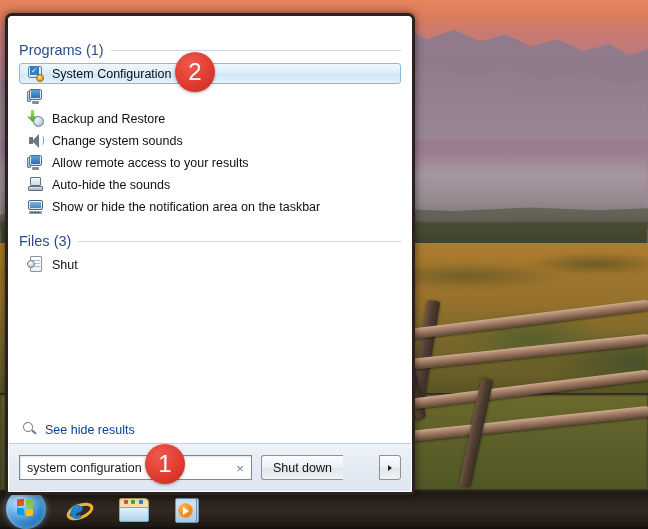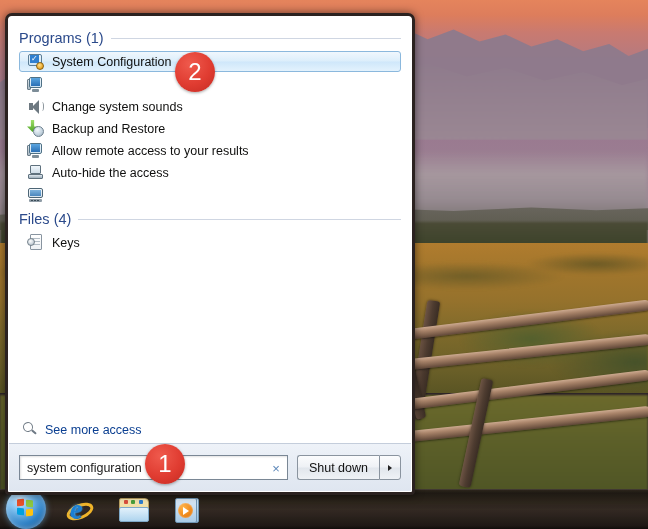--- a/index.html
+++ b/index.html
@@ -195,21 +195,21 @@
     position: absolute; inset: 0;
     border: 1px solid #ffffff;
     border-radius: 5px;
     background: #ffffff;
     display: flex; flex-direction: column;
   }
   .results { flex: 1; padding: 9px 10px 0 10px; overflow: hidden; }
 
   .group-head {
     display: flex; align-items: center; gap: 7px;
-    margin: 4px 0 5px 0;
+    margin: 16px 0 5px 0;
   }
   .group-title {
     font-size: 14.5px; color: #2b4a8b; white-space: nowrap;
   }
   .group-line { flex: 1; height: 1px; background: #cfd6e2; }
 
   .res-item {
     display: flex; align-items: center; gap: 8px;
     height: 21px; padding: 0 5px 0 7px;
     margin: 0 0 1px 0;
@@ -374,21 +374,21 @@
     box-shadow: inset 1px 1px 2px rgba(0,0,0,.12);
     display: flex; align-items: center;
   }
   .search-value {
     font-size: 12.5px; color: #1a1a1a; padding-left: 7px; white-space: nowrap;
   }
   .clear-x {
     position: absolute; right: 7px; top: 50%; transform: translateY(-50%);
     font-size: 13px; color: #5b86b8; line-height: 1; cursor: pointer;
   }
-  .shutdown-group { display: flex; align-items: stretch; height: 25px; }
+  .shutdown-group { display: flex; align-items: stretch; height: 25px; gap: 36px; }
   .shutdown-btn {
     padding: 0 11px; display: flex; align-items: center;
     font-size: 12.5px; color: #111;
     background: linear-gradient(180deg, #fbfcfd 0%, #eef1f5 48%, #e1e6ec 52%, #eff2f6 100%);
     border: 1px solid #8a949f; border-right: none;
     border-radius: 3px 0 0 3px;
     cursor: pointer;
   }
   .shutdown-arrow {
     width: 22px; display: flex; align-items: center; justify-content: center;
@@ -512,91 +512,92 @@
           <div class="res-item">
             <span class="ic ic-computer">
               <span class="tower"></span>
                 <span class="mon"></span>
                 <span class="mon-in"></span>
                 <span class="base"></span>
             </span>
           </div>
 
           <div class="res-item">
+            <span class="ic ic-backup">
+              <span class="arrow"></span>
+                <span class="disk"></span>
+            </span>
+            <span class="label">Backup and Restore</span>
+          </div>
+
+          <div class="res-item">
             <span class="ic ic-speaker">
               <span class="body"></span>
                 <span class="cone"></span>
                 <span class="wave"></span>
             </span>
             <span class="label">Change system sounds</span>
-          </div>
-
-          <div class="res-item">
-            <span class="ic ic-backup">
-              <span class="arrow"></span>
-                <span class="disk"></span>
-            </span>
-            <span class="label">Backup and Restore</span>
           </div>
 
           <div class="res-item">
             <span class="ic ic-computer">
               <span class="tower"></span>
                 <span class="mon"></span>
                 <span class="mon-in"></span>
                 <span class="base"></span>
             </span>
             <span class="label">Allow remote access to your results</span>
           </div>
 
           <div class="res-item">
             <span class="ic ic-taskbar">
               <span class="scr2"></span>
                 <span class="bar"></span>
             </span>
-            <span class="label">Auto-hide the access</span>
+            <span class="label">Auto-hide the sounds</span>
           </div>
 
           <div class="res-item">
             <span class="ic ic-notif">
               <span class="mon3"></span>
                 <span class="mon3-in"></span>
                 <span class="foot"></span>
               <span class="dot" style="left:4px;"></span>
               <span class="dot" style="left:7px;"></span>
               <span class="dot" style="left:10px;"></span>
             </span>
+            <span class="label">Show or hide the notification area on the taskbar</span>
           </div>
         </div>
 
         <div class="group-block">
           <div class="group-head">
-            <span class="group-title">Files (4)</span>
+            <span class="group-title">Files (3)</span>
             <span class="group-line"></span>
           </div>
           <div class="res-item">
             <span class="ic ic-file">
               <span class="page"></span>
               <span class="ln" style="top:4px;"></span>
               <span class="ln" style="top:7px;"></span>
               <span class="ln" style="top:10px;"></span>
               <span class="cog"></span>
             </span>
-            <span class="label">Keys</span>
+            <span class="label">Shut</span>
           </div>
         </div>
 
       </div>
 
       <div class="see-more">
         <span class="magnifier">
           <span class="lens"></span>
             <span class="handle"></span>
         </span>
-        <span class="txt">See more access</span>
+        <span class="txt">See hide results</span>
       </div>
 
       <div class="sm-bottom">
         <div class="search-box">
           <span class="search-value" title="Search programs and files">system configuration</span>
           <span class="clear-x">×</span>
         </div>
         <div class="shutdown-group">
           <div class="shutdown-btn">Shut down</div>
           <div class="shutdown-arrow">

